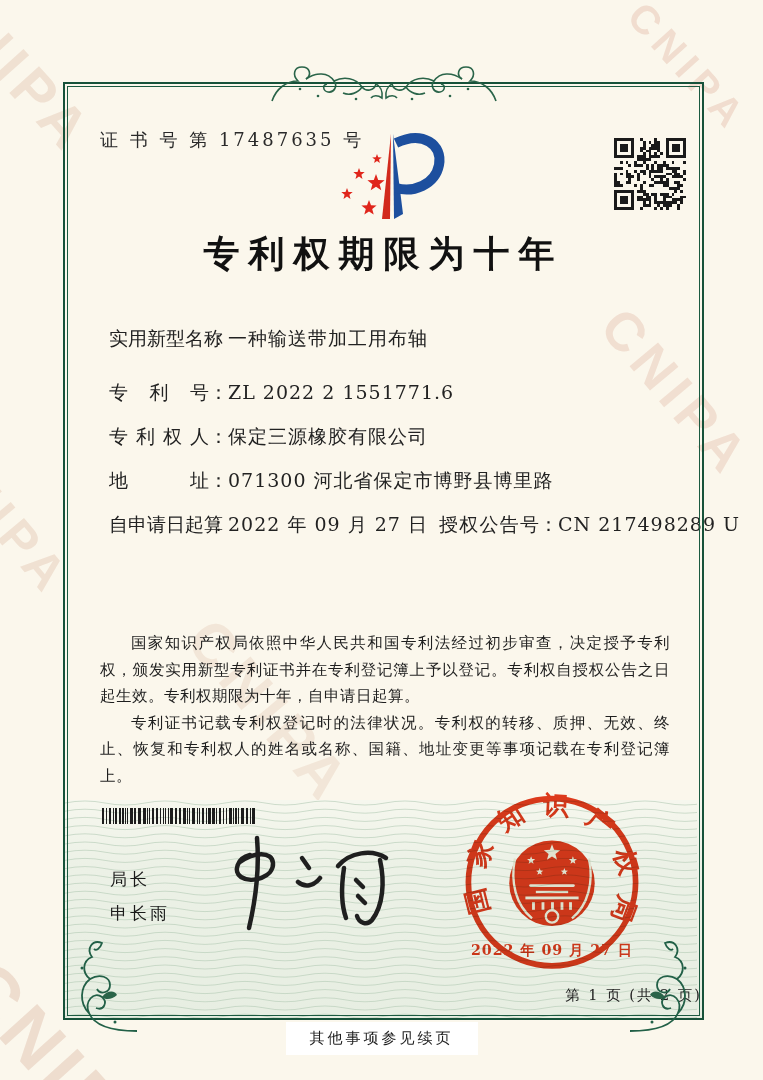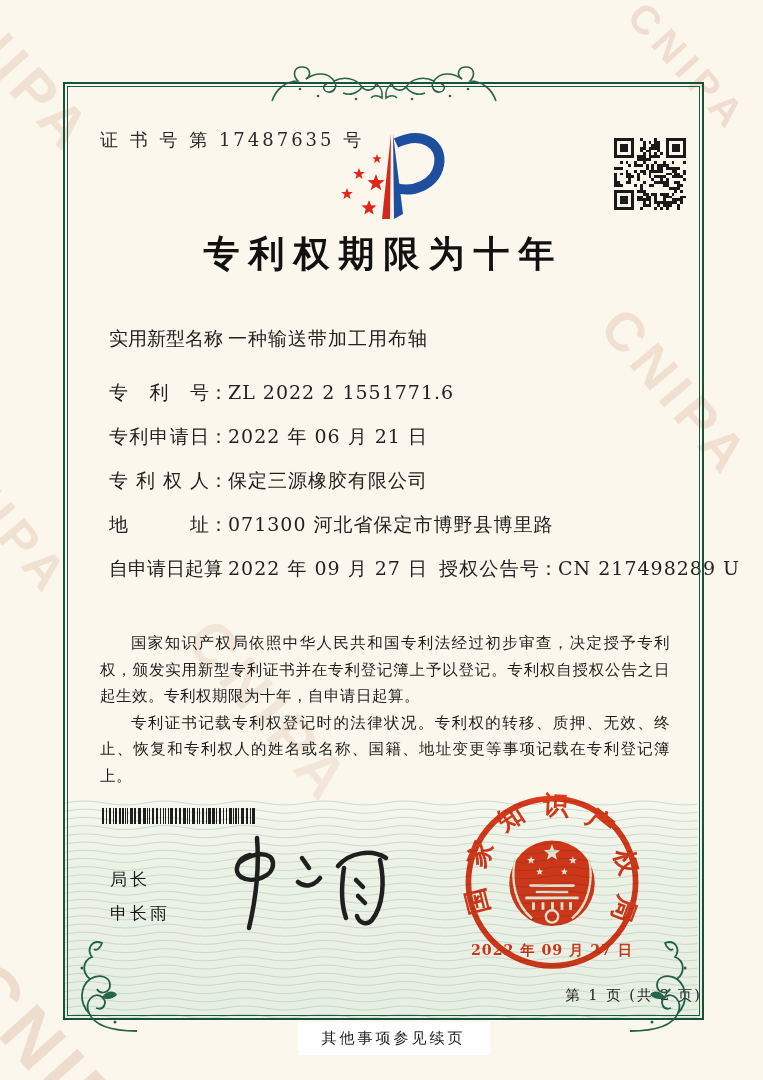--- a/index.html
+++ b/index.html
@@ -51,21 +51,21 @@
   .signer{position:absolute;left:45px;top:778px;font-size:17px;letter-spacing:3px;
           line-height:34px;color:#1a1a1a;z-index:2;font-family:"DejaVu Serif",serif;}
   .signature{position:absolute;left:145px;top:746px;width:200px;height:108px;z-index:2;}
   .seal{position:absolute;left:392px;top:708px;width:190px;height:190px;z-index:3;mix-blend-mode:multiply;}
 
   .page-no{position:absolute;left:0;width:100%;top:902px;text-align:right;font-size:14.5px;
            letter-spacing:2px;color:#222;z-index:2;}
 
   .cont-strip{position:absolute;left:50%;transform:translateX(-50%);top:1022px;
               background:#ffffff;padding:7px 24px;font-size:15px;letter-spacing:3px;
-              color:#1d1d1d;z-index:2;white-space:nowrap;margin-left:12px;}
+              color:#1d1d1d;z-index:2;white-space:nowrap;}
 
   
   .orn{position:absolute;z-index:4;pointer-events:none;}
   .drag-l{left:205px;top:-26px;width:114px;height:48px;}
   .drag-r{left:319px;top:-26px;width:114px;height:48px;transform:scaleX(-1);}
   .corn-l{left:-16px;top:854px;width:92px;height:96px;}
   .corn-r{left:561px;top:854px;width:92px;height:96px;transform:scaleX(-1);}
 </style>
 </head>
 <body>
@@ -333,21 +333,20 @@
         <rect x="0" y="18" width="7" height="7"></rect>
         <rect x="1" y="19" width="5" height="5" fill="#fbf7ec"></rect>
         <rect x="2" y="20" width="3" height="3"></rect>
       </svg>
 
     <div class="title">专利权期限为十年</div>
 
     <div id="fields">
         <div class="f-row"><span class="f-label">实用新型名称</span><span class="f-colon">：</span><span class="f-value">一种输送带加工用布轴</span></div>
         <div class="f-row"><span class="f-label">专利号</span><span class="f-colon">：</span><span class="f-value">ZL 2022 2 1551771.6</span></div>
-        <div class="f-row"><span class="f-label">专利申请日</span><span class="f-colon">：</span><span class="f-value">2022 年 06 月 21 日</span></div>
         <div class="f-row"><span class="f-label">专利权人</span><span class="f-colon">：</span><span class="f-value">保定三源橡胶有限公司</span></div>
         <div class="f-row"><span class="f-label">地址</span><span class="f-colon">：</span><span class="f-value">071300 河北省保定市博野县博里路</span></div>
         <div class="f-row"><span class="f-label">自申请日起算</span><span class="f-colon">：</span><span class="f-value">2022 年 09 月 27 日</span><span class="f-pair2"><span class="f-label">授权公告号</span><span class="f-colon">：</span><span class="f-value">CN 217498289 U</span></span></div>
       </div>
 
     <div class="para">
       <p>国家知识产权局依照中华人民共和国专利法经过初步审查，决定授予专利权，颁发实用新型专利证书并在专利登记簿上予以登记。专利权自授权公告之日起生效。专利权期限为十年，自申请日起算。</p>
       <p>专利证书记载专利权登记时的法律状况。专利权的转移、质押、无效、终止、恢复和专利权人的姓名或名称、国籍、地址变更等事项记载在专利登记簿上。</p>
     </div>
 

